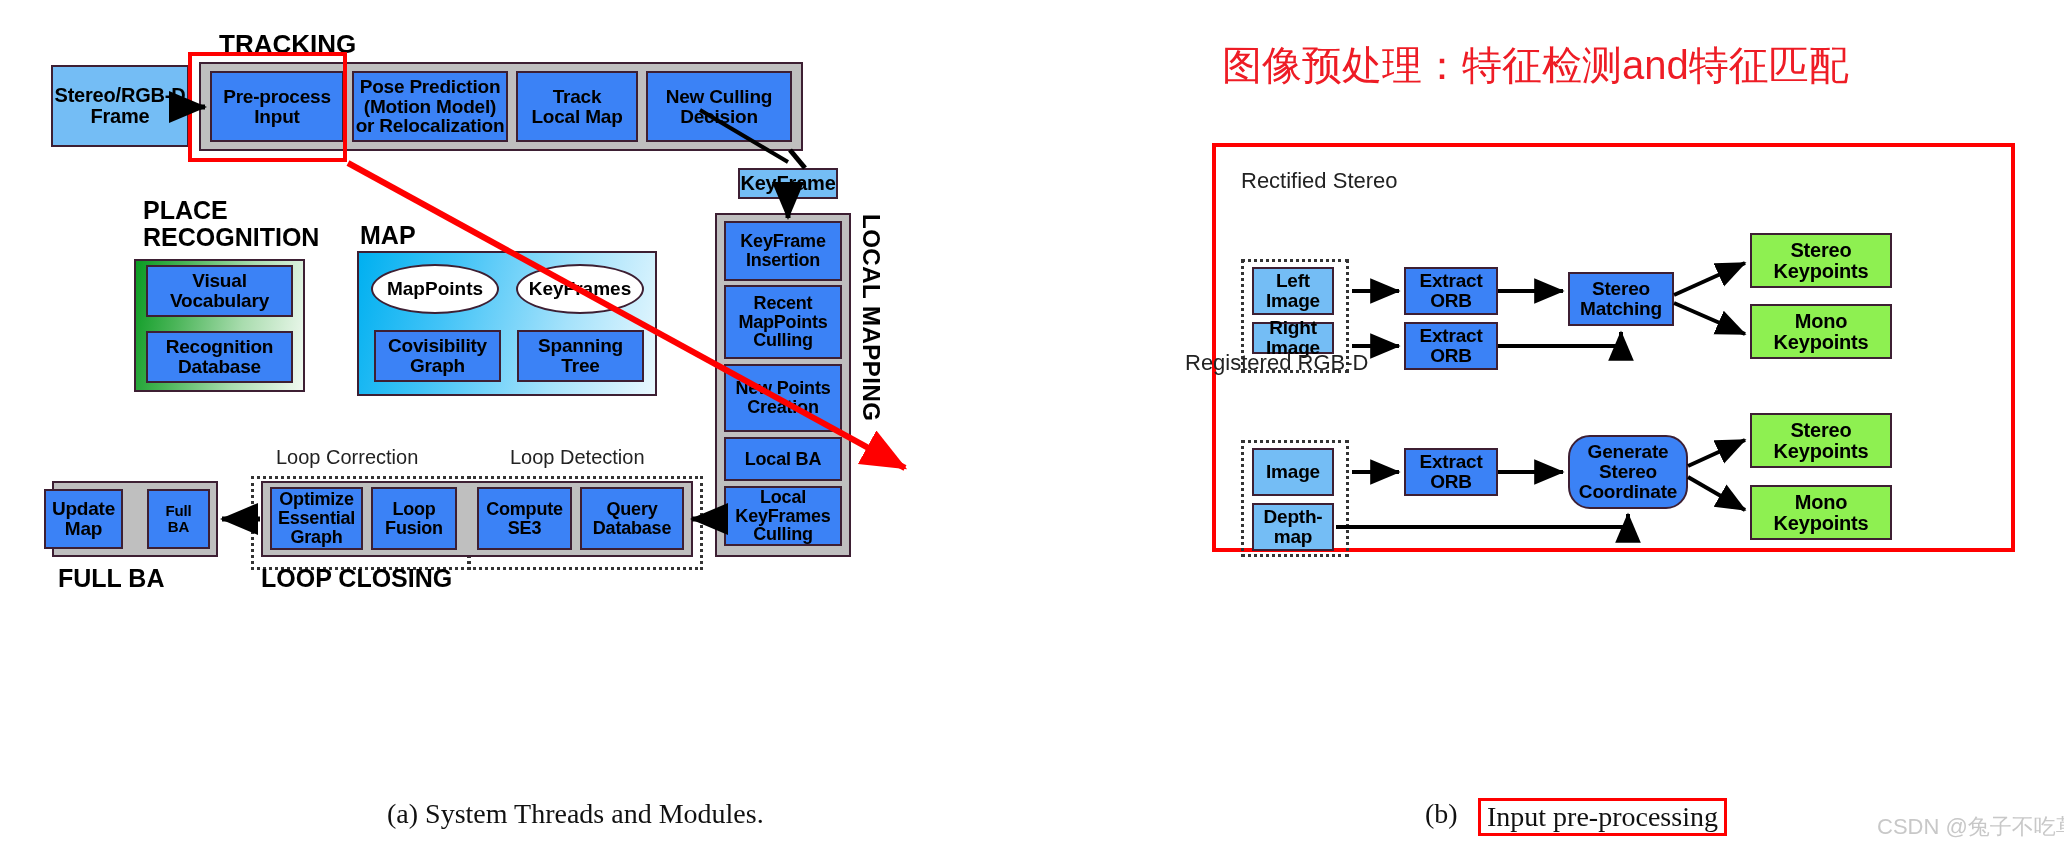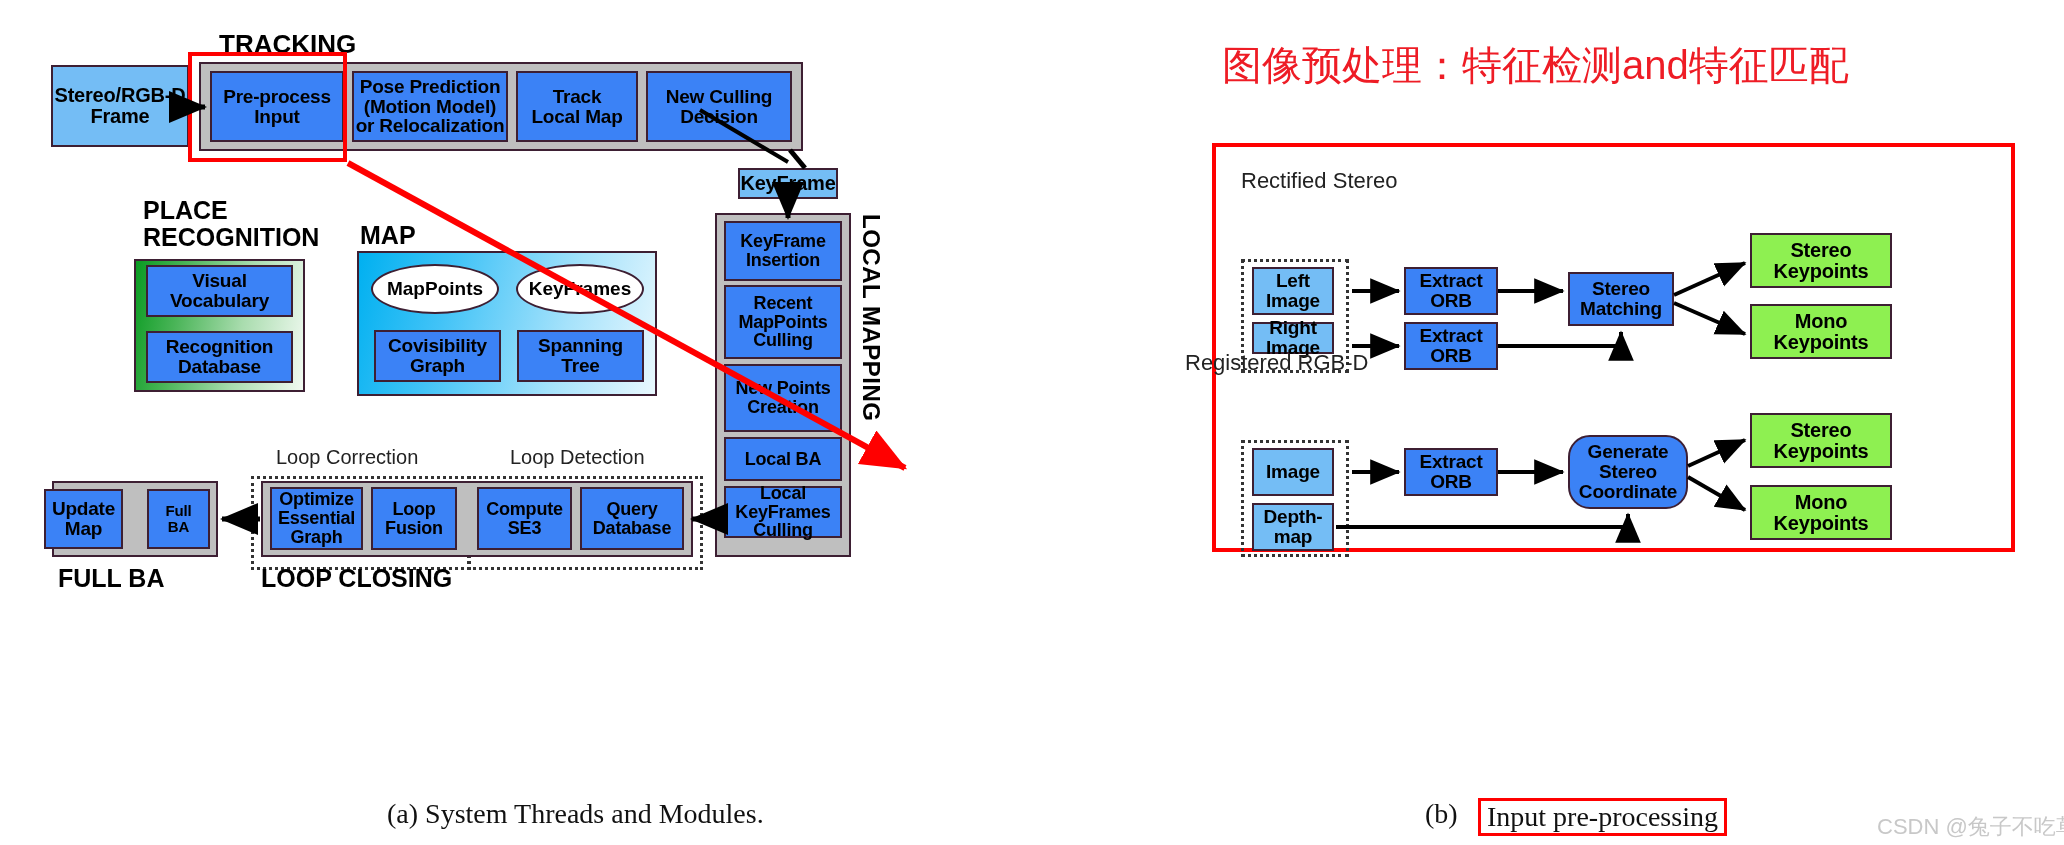--- a/index.html
+++ b/index.html
@@ -159,21 +159,21 @@
   <div class="node blue" style="left:738px; top:168px; width:100px; height:31px; font-size:20px;">KeyFrame</div>
   <div class="thread vert" style="left:715px; top:213px; width:136px; height:344px;"></div>
   <div class="node" style="left: 724px; top: 221px; width: 118px; height: 60px; font-size: 18px; white-space: pre-line;">KeyFrame
 Insertion</div>
   <div class="node" style="left: 724px; top: 285px; width: 118px; height: 74px; font-size: 18px; white-space: pre-line;">Recent
 MapPoints
 Culling</div>
   <div class="node" style="left: 724px; top: 364px; width: 118px; height: 68px; font-size: 18px; white-space: pre-line;">New Points
 Creation</div>
   <div class="node" style="left:724px; top:437px; width:118px; height:44px; font-size:18px;">Local BA</div>
-  <div class="node" style="left: 724px; top: 486px; width: 118px; height: 52px; font-size: 18px; white-space: pre-line;">Local
+  <div class="node" style="left: 724px; top: 486px; width: 118px; height: 60px; font-size: 18px; white-space: pre-line;">Local
 KeyFrames
 Culling</div>
   <div class="vert-label" style="left:857px; top:214px; font-size:24px;">LOCAL MAPPING</div>
 
   <div class="thread" style="left:52px; top:481px; width:166px; height:76px;"></div>
   <div class="node" style="left: 44px; top: 489px; width: 79px; height: 60px; font-size: 19px; white-space: pre-line;">Update
 Map</div>
   <div class="node" style="left: 147px; top: 489px; width: 63px; height: 60px; font-size: 15px; white-space: pre-line;">Full
 BA</div>
   <div class="section-title" style="left:58px; top:565px; font-size:25px;">FULL BA</div>

